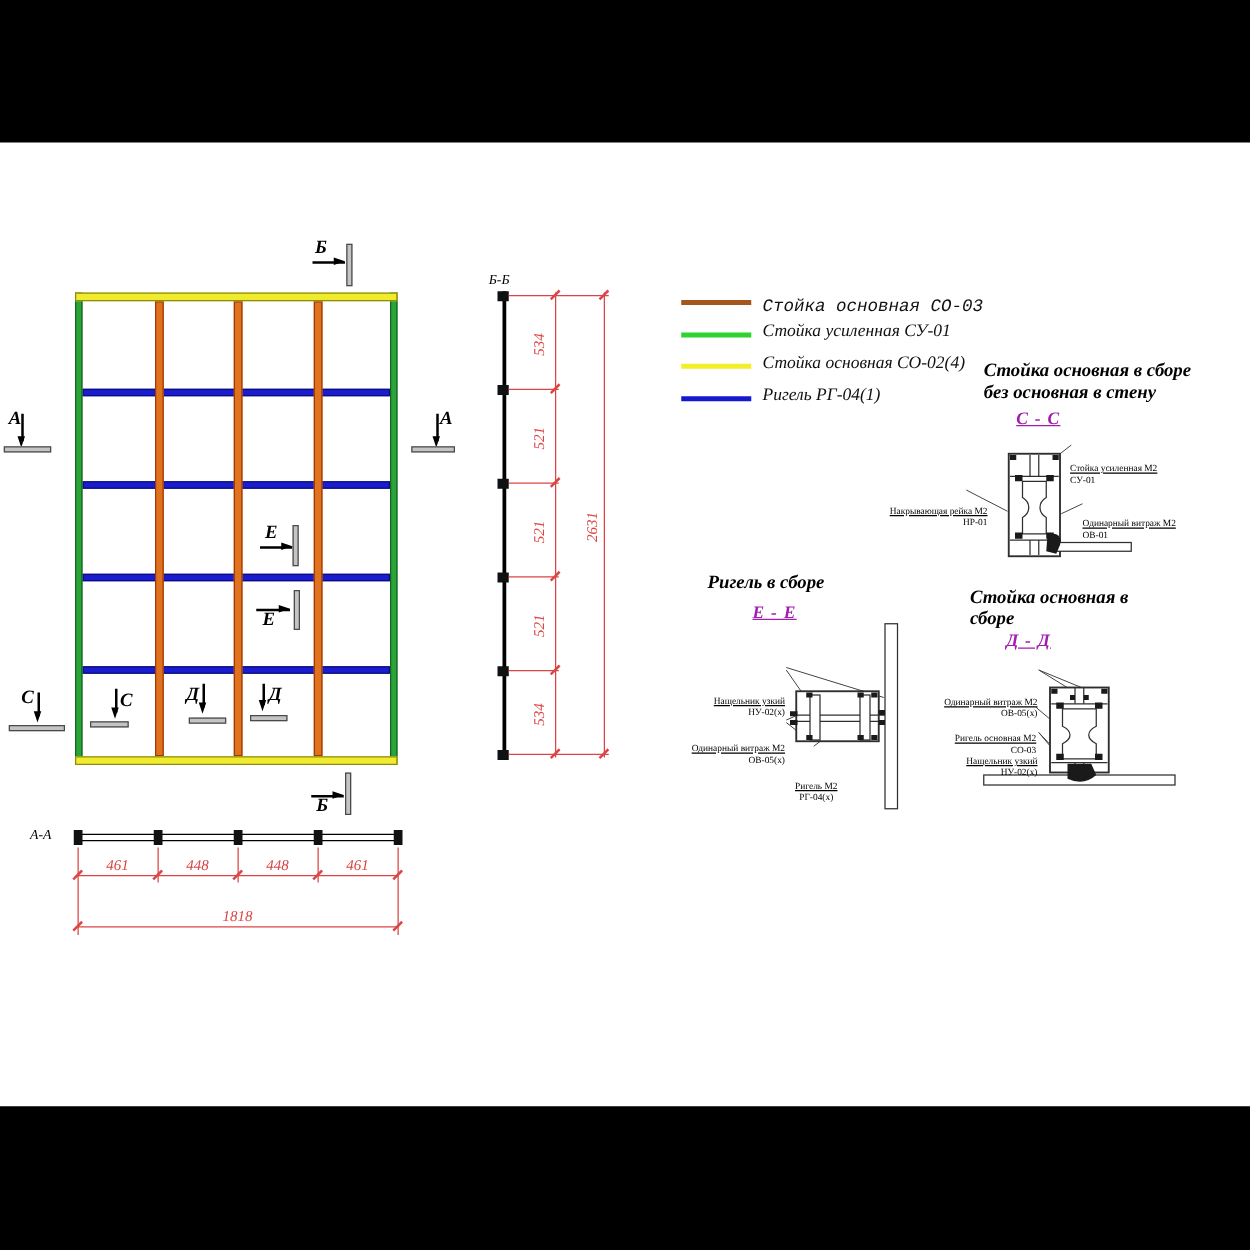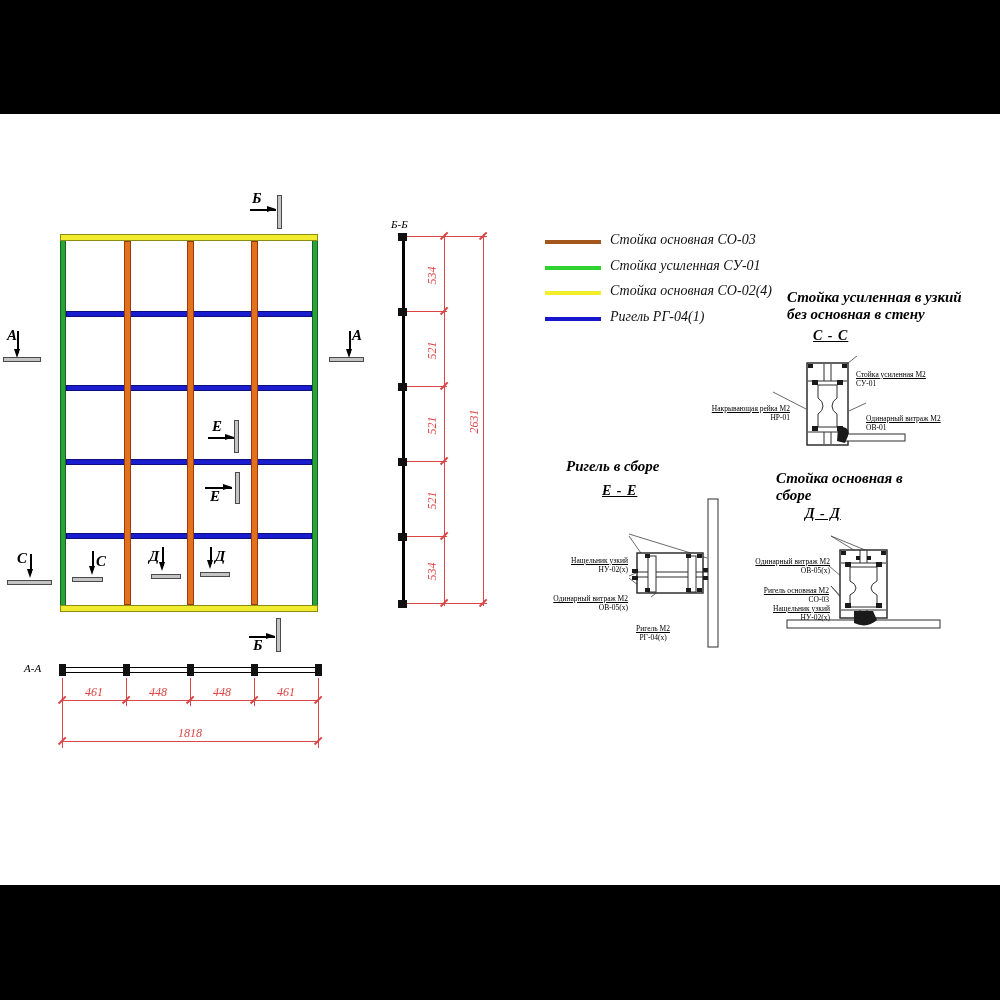--- a/index.html
+++ b/index.html
@@ -23,21 +23,21 @@
          border-right:3.5px solid transparent;border-top:9px solid #000;}
   .sq{position:absolute;background:#111;}
   .seclbl{position:absolute;font:italic 11px "Liberation Serif",serif;color:#000;text-align:center;}
   .dimnum{position:absolute;font:italic 12px "Liberation Serif",serif;color:#db4545;
           width:40px;text-align:center;}
   .rot{transform:rotate(-90deg);transform-origin:center;}
   .tick{position:absolute;width:10px;height:1.6px;background:#db4545;transform:rotate(-45deg);}
   .leglbl{position:absolute;font:italic 14px "Liberation Serif",serif;color:#111;white-space:nowrap;}
   .sw{position:absolute;width:56px;height:4px;}
   .dtitle{position:absolute;font:italic bold 15px "Liberation Serif",serif;color:#000;white-space:nowrap;}
-  .dsec{position:absolute;font:italic bold 14px "Liberation Serif",serif;color:#000000;
+  .dsec{position:absolute;font:italic bold 14px "Liberation Serif",serif;color:#a21caf;
         text-decoration:underline;letter-spacing:1px;}
   .callout{position:absolute;font:7.5px/9px "Liberation Serif",serif;color:#000;margin-top:28px;}
   .callout .u{text-decoration:underline;}
   .tr{text-align:right;} .tc{text-align:center;}
   svg{position:absolute;overflow:visible;}
   svg .p{fill:#fff;stroke:#2f2f2f;stroke-width:1.5;}
   svg .p2{fill:#fff;stroke:#2f2f2f;stroke-width:1;}
   svg .ln{stroke:#2f2f2f;stroke-width:1;}
   svg .ld{stroke:#444;stroke-width:0.8;}
   svg .g{fill:#1a1a1a;stroke:none;}
@@ -184,31 +184,31 @@
     <div class="dimnum" style="left:266px;top:685px;">461</div>
 
     <div class="rline" style="left:62px;top:741px;width:257px;height:1px;"></div>
     <div class="tick" style="left:57px;top:740px;"></div>
     <div class="tick" style="left:313px;top:740px;"></div>
     <div class="dimnum" style="left:170px;top:726px;">1818</div>
   </div>
 
   <div>
     <div class="sw" style="left: 545px; top: 240px; background-color: rgb(164, 87, 29);"></div>
-    <div class="leglbl" style="left:610px;top:232px;">Стойка основная СО-03</div>
+    <div class="leglbl" style="left:610px;top:238px;font-family:Liberation Mono, monospace;">Стойка основная СО-03</div>
     <div class="sw" style="left: 545px; top: 266px; background-color: rgb(47, 211, 47);"></div>
     <div class="leglbl" style="left:610px;top:258px;">Стойка усиленная СУ-01</div>
     <div class="sw" style="left: 545px; top: 291px; background-color: rgb(242, 238, 42);"></div>
     <div class="leglbl" style="left:610px;top:283px;">Стойка основная СО-02(4)</div>
     <div class="sw" style="left: 545px; top: 317px; background-color: rgb(23, 23, 208);"></div>
     <div class="leglbl" style="left:610px;top:309px;">Ригель РГ-04(1)</div>
   </div>
 
   <div>
-    <div class="dtitle" style="left:787px;top:289px;">Стойка усиленная в узкий</div>
+    <div class="dtitle" style="left:787px;top:289px;">Стойка основная в сборе</div>
     <div class="dtitle" style="left:787px;top:306px;">без основная в стену</div>
     <div class="dsec" style="left:813px;top:328px;">С - С</div>
     <svg style="left:700px;top:340px;" width="260" height="115" viewBox="700 340 260 115">
       <line class="ld" x1="857" y1="356" x2="829" y2="378"></line>
       <line class="ld" x1="773" y1="392" x2="806" y2="409"></line>
       <line class="ld" x1="866" y1="403" x2="849" y2="411"></line>
       <rect class="p" x="807" y="363" width="41" height="82"></rect>
       <line class="ln" x1="824" y1="364" x2="824" y2="381"></line>
       <line class="ln" x1="831" y1="364" x2="831" y2="381"></line>
       <line class="ln" x1="808" y1="381" x2="847" y2="381"></line>

